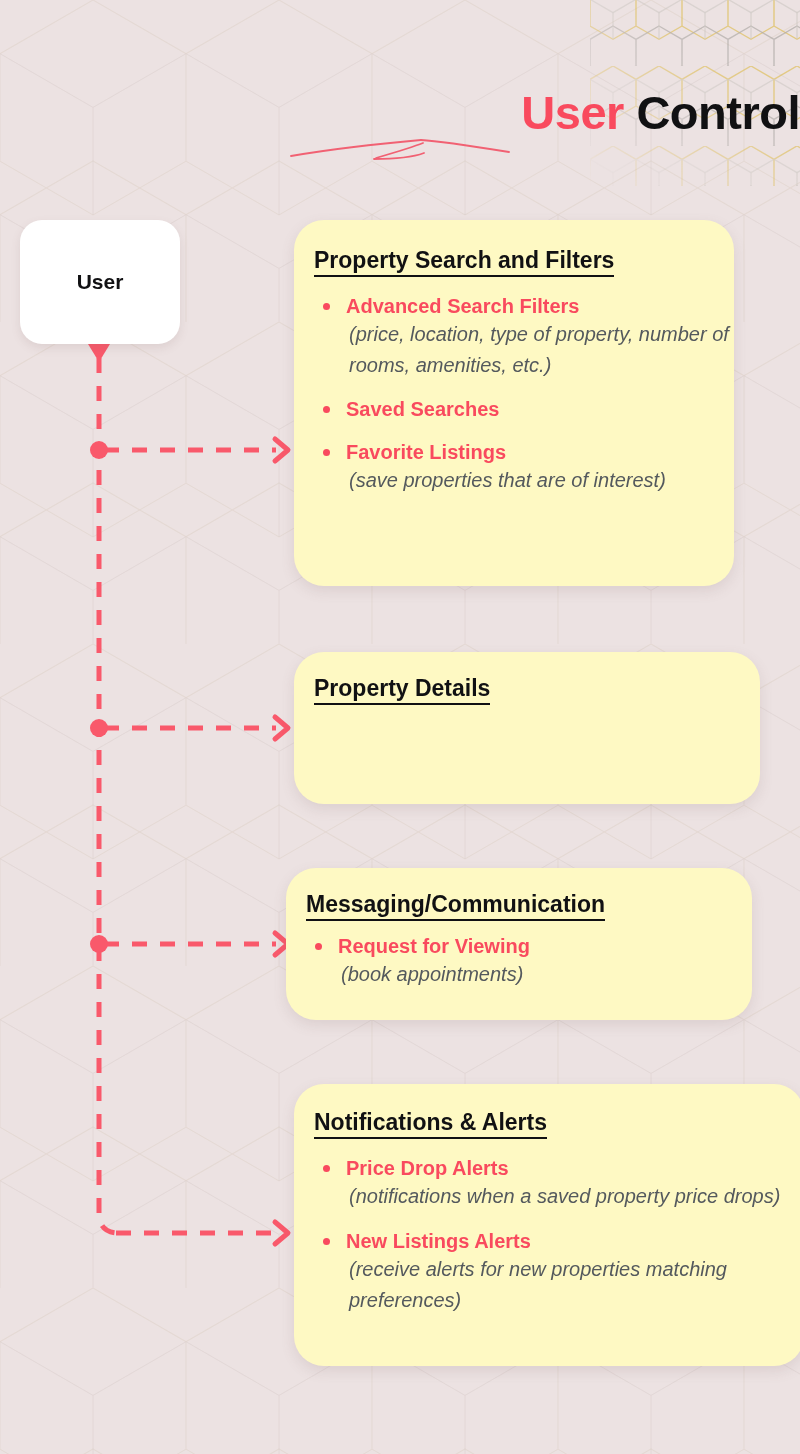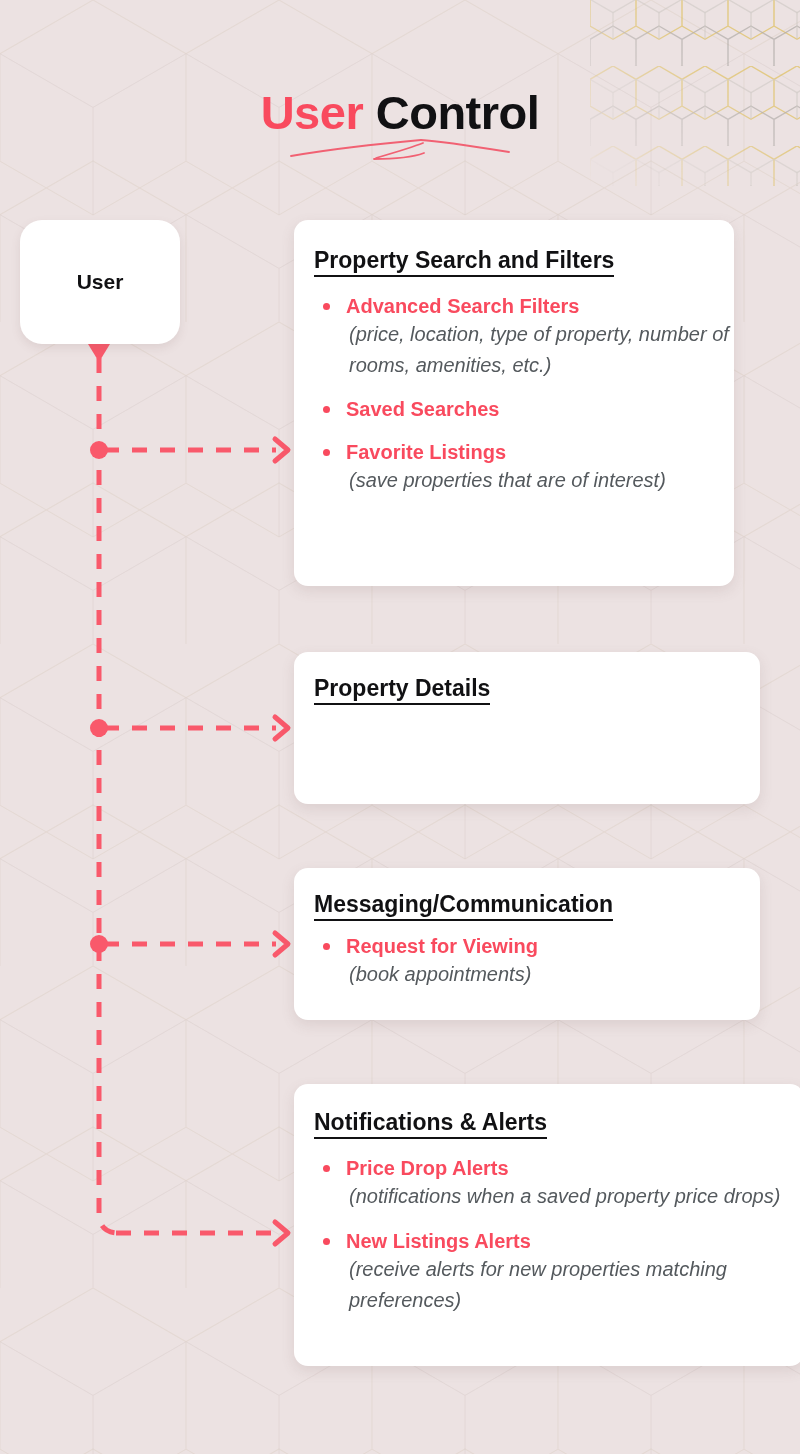--- a/index.html
+++ b/index.html
@@ -16,21 +16,21 @@
     position:absolute; inset:0; z-index:0; pointer-events:none;
   }
   .bg-hex-corner {
     position:absolute; top:-14px; right:-10px; width:220px; height:200px;
     z-index:1; pointer-events:none;
   }
 
   
   .title-wrap {
     position:absolute; top:88px; left:0; width:800px;
-    text-align:center; z-index:5;
+    text-align:right; z-index:5;
   }
   .title {
     font-size:47px; font-weight:800; letter-spacing:-0.5px;
     line-height:1.05; white-space:nowrap;
   }
   .title .accent { color:#f94a5e; }
   .title .dark   { color:#111113; }
   .title-underline {
     position:absolute; top:136px; left:288px; width:224px; height:34px; z-index:5;
   }
@@ -43,27 +43,27 @@
     display:flex; align-items:center; justify-content:center;
     z-index:4;
   }
   .user-box-label { font-size:21px; font-weight:700; color:#111113; }
 
   
   .connectors { position:absolute; inset:0; z-index:3; pointer-events:none; }
 
   
   .card {
-    position:absolute; background:#ffffff; border-radius:14px;
+    position:absolute; background:#fef9c3; border-radius:30px;
     box-shadow:0 5px 14px rgba(120,90,90,.14);
     z-index:4;
   }
   .card-1 { left:294px; top:220px; width:440px; height:366px; }
   .card-2 { left:294px; top:652px; width:466px; height:152px; }
-  .card-3 { left:294px; top:868px; width:466px; height:152px; }
+  .card-3 { left:286px; top:868px; width:466px; height:152px; }
   .card-4 { left:294px; top:1084px; width:510px; height:282px; }
 
   .card-title {
     font-size:23px; font-weight:700; color:#111113;
     display:inline-block;
     border-bottom:2.5px solid #111113;
     padding-bottom:1px;
     line-height:1.22;
   }
   .card-1 .card-title { margin:26px 0 0 20px; }

